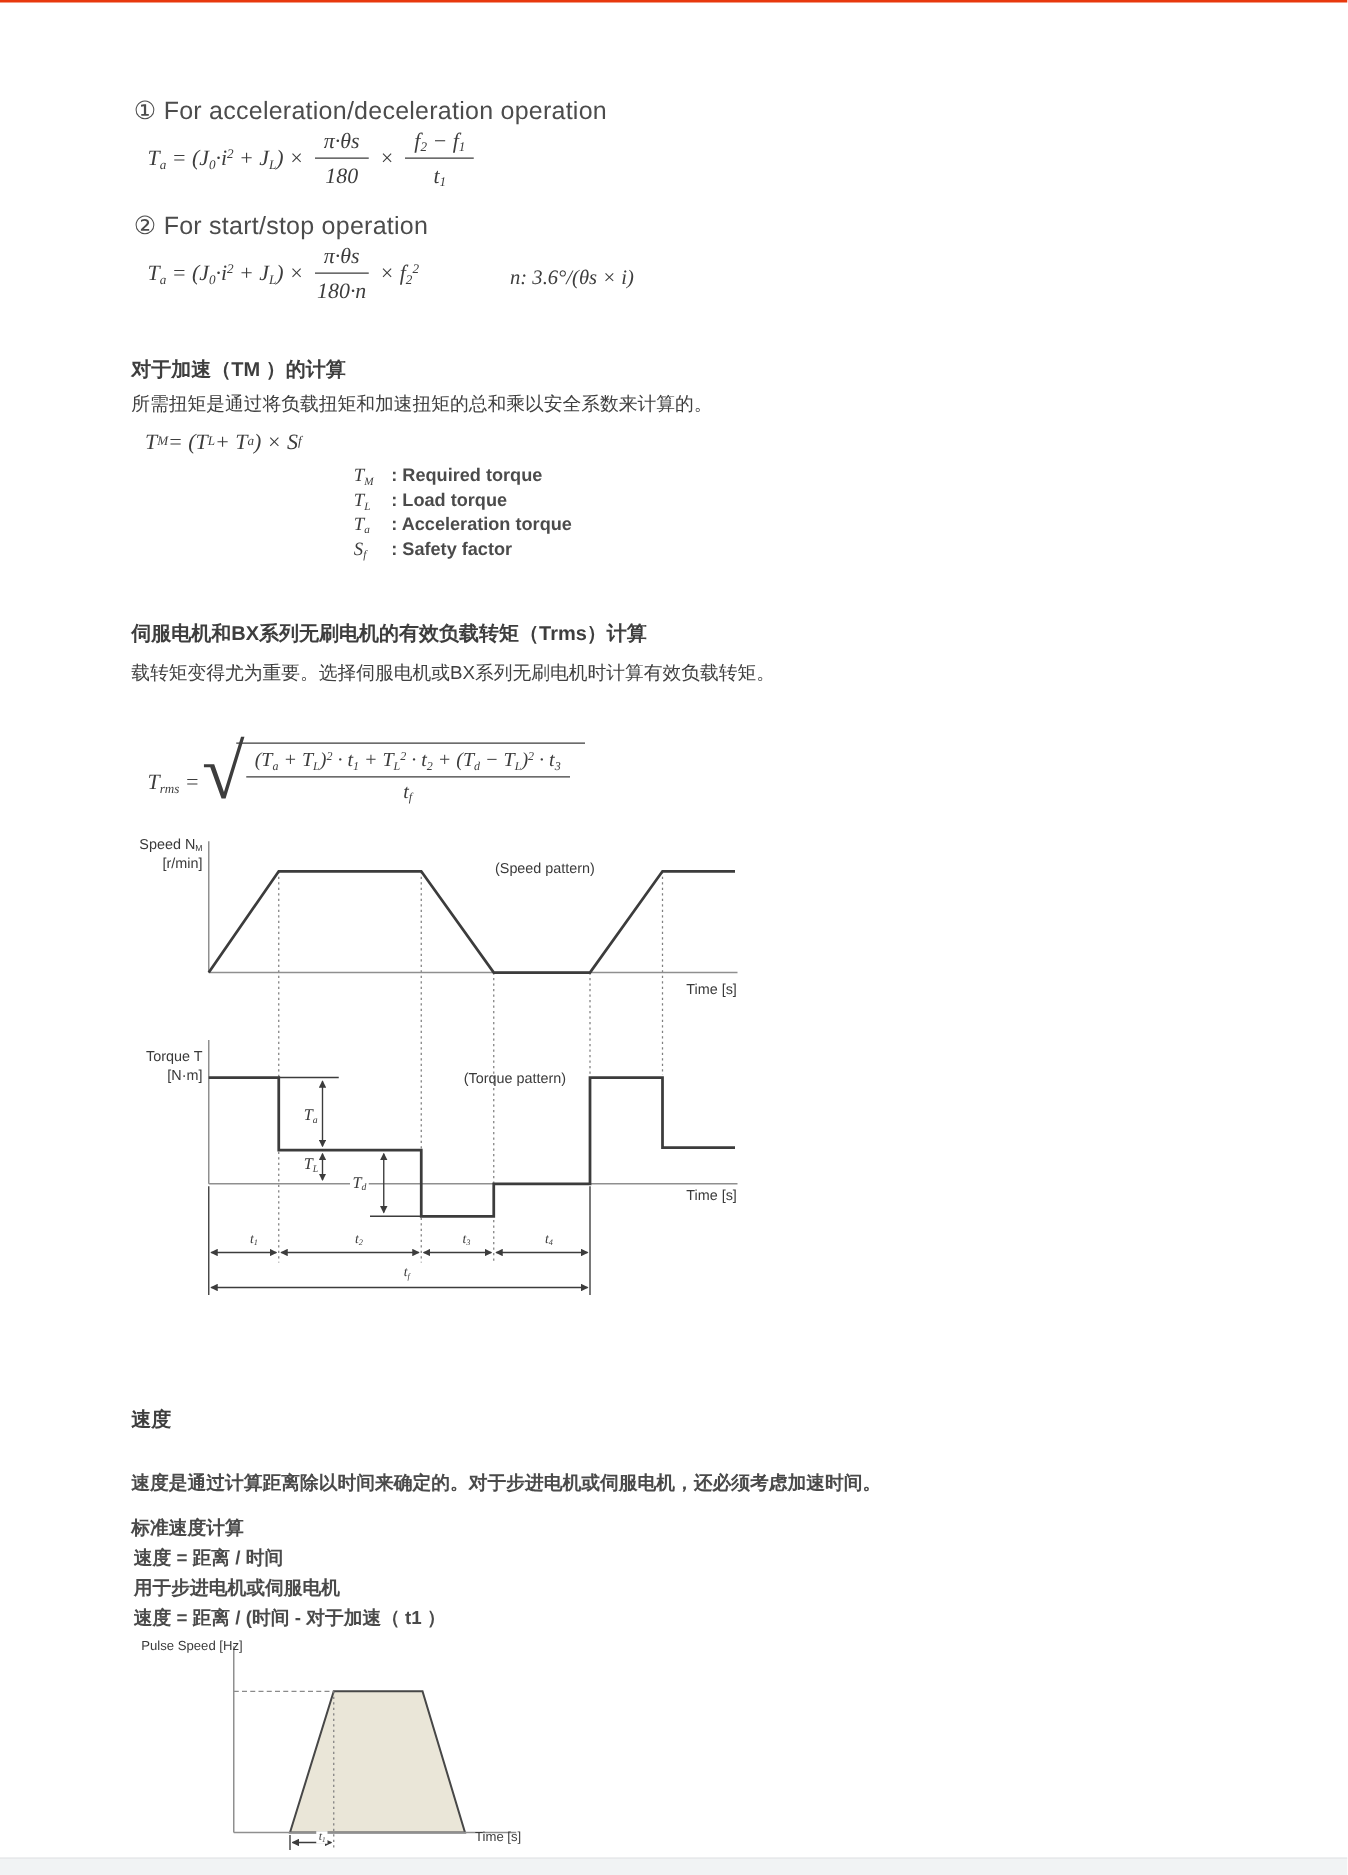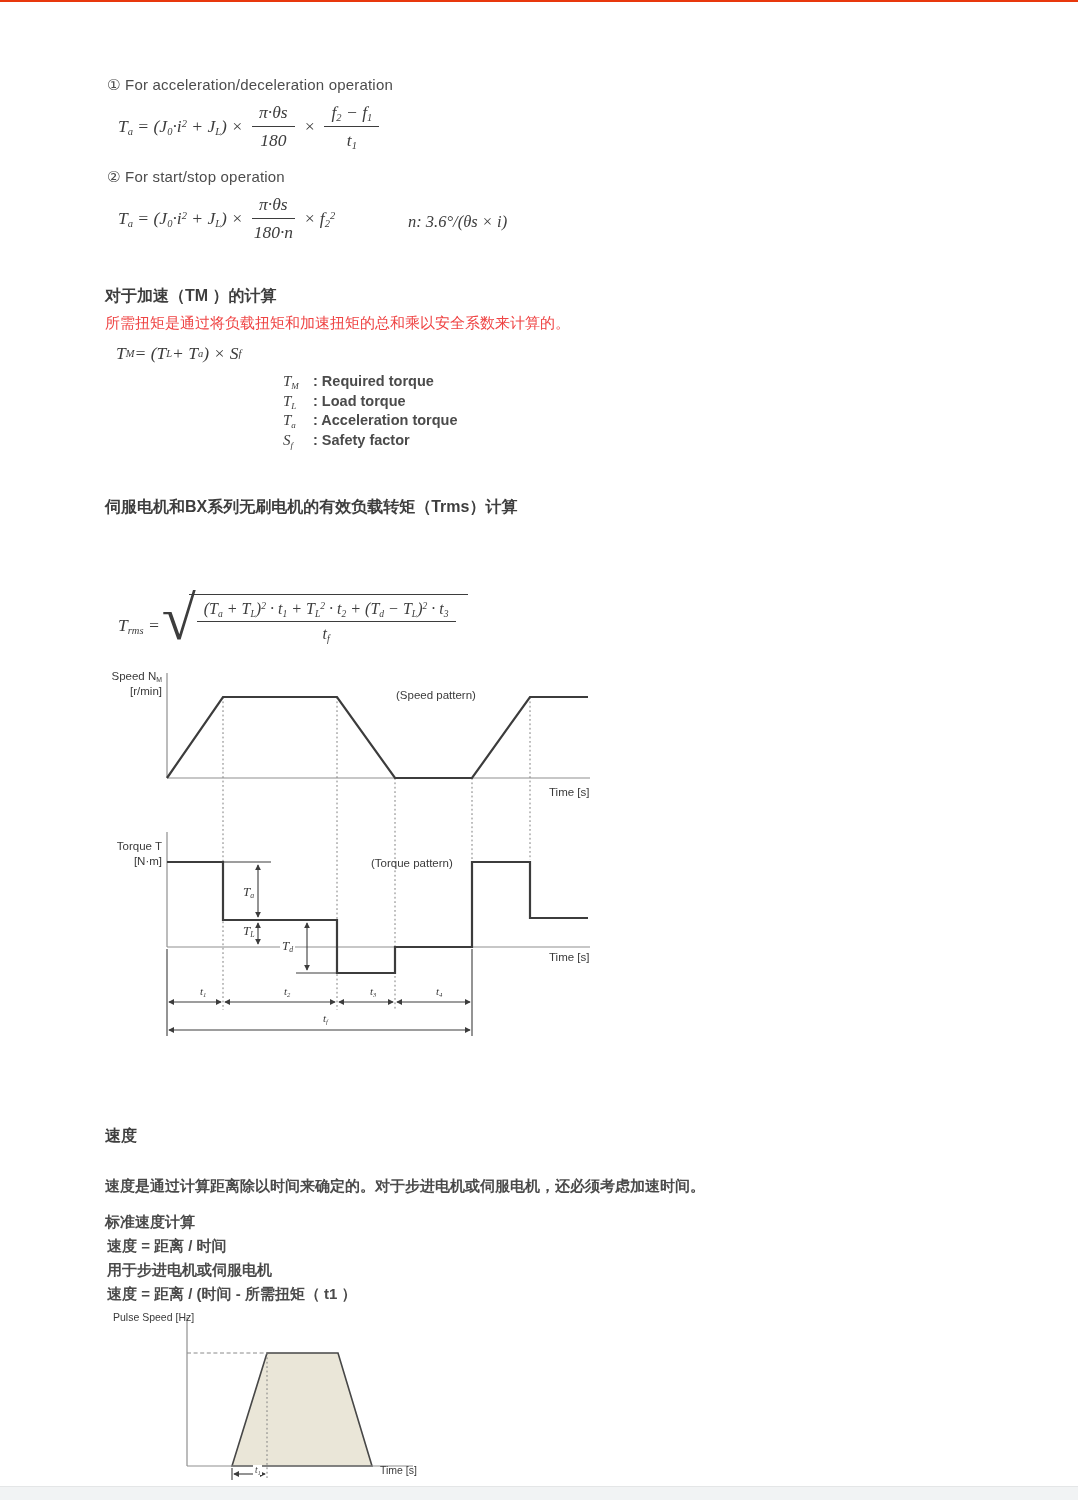--- a/index.html
+++ b/index.html
@@ -3,37 +3,37 @@
 <meta charset="utf-8">
 <style>
   html,body{margin:0;padding:0;}
   body{
     width:1078px;height:1500px;position:relative;background:#ffffff;
     font-family:"Liberation Sans","DejaVu Sans",sans-serif;overflow:hidden;
   }
   .abs{position:absolute;}
   .top-line{left:0;top:0;width:1078px;height:2px;}
   
-  .ehead{font-size:15px;color:#4c4c4c;letter-spacing:.2px;white-space:nowrap;}
+  .ehead{font-size:20px;color:#4c4c4c;letter-spacing:.2px;white-space:nowrap;}
   
   .math{font-family:"Liberation Serif","DejaVu Serif",serif;font-style:italic;color:#3d3d3d;margin-left:10px;}
   .formula{display:flex;align-items:center;font-size:17.5px;white-space:nowrap;}
   .formula .pc{margin:0 2px;}
   sub{font-size:60%;vertical-align:-0.3em;line-height:0;}
   sup{font-size:60%;vertical-align:0.5em;line-height:0;}
   .frac{display:inline-block;text-align:center;vertical-align:middle;margin:0 7px;}
   .frac .num{display:block;padding:0 7px 3px;border-bottom:1.5px solid #3d3d3d;}
   .frac .den{display:block;padding-top:3px;}
   .sqrt{display:inline-flex;align-items:flex-start;}
   .rad{font-style:normal;font-size:62px;line-height:1;margin-right:-7px;transform:translateY(-7px);color:#3d3d3d;}
   .sqrt-body{border-top:1.6px solid #3d3d3d;padding:5px 12px 0 8px;font-size:16px;}
   .sqrt-body .frac{margin:0;}
   
   .zh-head{font-weight:bold;font-size:16px;color:#3e3e3e;white-space:nowrap;}
-  .zh-body{font-size:15px;color:#ef4444;white-space:nowrap;}
+  .zh-body{font-size:15px;color:#404040;white-space:nowrap;}
   .zh-bold{font-weight:bold;font-size:15px;color:#4a4a4a;white-space:nowrap;}
   
   .legend-row{display:flex;font-size:14.5px;color:#4b4b4b;font-weight:600;line-height:19.5px;}
   .legend-sym{width:30px;font-weight:normal;font-size:15px;}
   
   .dlabel{font-size:11.5px;color:#3a3a3a;white-space:nowrap;}
   .dmath{font-size:13px;color:#3a3a3a;white-space:nowrap;}
   .dmath-s{font-size:11px;color:#3a3a3a;white-space:nowrap;}
   .wbg{background:#ffffff;padding:0 2px;}
   .ralign{text-align:right;line-height:15px;}
@@ -99,20 +99,21 @@
     <span>: Acceleration torque</span>
   </div>
   <div class="legend-row">
     <span class="legend-sym math">S<sub>f</sub></span>
     <span>: Safety factor</span>
   </div>
 </div>
 
 <div class="abs zh-head" style="left:105px;top:497px;text-align:right;">伺服电机和BX系列无刷电机的有效负载转矩（Trms）计算</div>
 <div class="abs zh-body" style="left:105px;top:527px;line-height:24px;">
+  <div>载转矩变得尤为重要。选择伺服电机或BX系列无刷电机时计算有效负载转矩。</div>
 </div>
 
 <div class="abs formula math" style="left:106px;top:594px;height:62px;">
   <span class="pc">T<sub>rms</sub> =</span>
   <span class="sqrt">
     <span class="rad">√</span>
     <span class="sqrt-body">
       <span class="frac">
         <span class="num">(T<sub>a</sub> + T<sub>L</sub>)<sup>2</sup> · t<sub>1</sub> + T<sub>L</sub><sup>2</sup> · t<sub>2</sub> + (T<sub>d</sub> − T<sub>L</sub>)<sup>2</sup> · t<sub>3</sub></span>
         <span class="den">t<sub>f</sub></span>
@@ -180,21 +181,21 @@
 <div class="abs dmath-s math" style="left:274px;top:985px;">t<sub>2</sub></div>
 <div class="abs dmath-s math" style="left:360px;top:985px;">t<sub>3</sub></div>
 <div class="abs dmath-s math" style="left:426px;top:985px;">t<sub>4</sub></div>
 <div class="abs dmath-s math" style="left:313px;top:1012px;">t<sub>f</sub></div>
 
 <div class="abs zh-head" style="left:105px;top:1126px;">速度</div>
 <div class="abs zh-bold" style="left:105px;top:1177px;">速度是通过计算距离除以时间来确定的。对于步进电机或伺服电机，还必须考虑加速时间。</div>
 <div class="abs zh-bold" style="left:105px;top:1213px;">标准速度计算</div>
 <div class="abs zh-bold" style="left:107px;top:1237px;text-align:right;">速度 = 距离 / 时间</div>
 <div class="abs zh-bold" style="left:107px;top:1261px;">用于步进电机或伺服电机</div>
-<div class="abs zh-bold" style="left:107px;top:1285px;">速度 = 距离 / (时间 - 所需扭矩（ t1 ）</div>
+<div class="abs zh-bold" style="left:107px;top:1285px;">速度 = 距离 / (时间 - 对于加速（ t1 ）</div>
 
 <svg style="left:110px;top:1308px;" width="320" height="177" viewBox="0 0 320 177">
   <defs>
     <marker id="ah2" viewBox="0 0 6 6" refX="5.2" refY="3" markerWidth="6" markerHeight="6" orient="auto-start-reverse" markerUnits="userSpaceOnUse">
       <path d="M0,0 L6,3 L0,6 z" fill="#3c3c3c"></path>
     </marker>
   </defs>
   <polygon id="pulse-trapezoid" points="122,158 157,45 228,45 262,158" stroke="#474747" stroke-width="1.6" fill="#eae6d8"></polygon>
   <path class="dash" d="M77,45 H157"></path>
   <path class="dot" d="M157,45 V171"></path>

